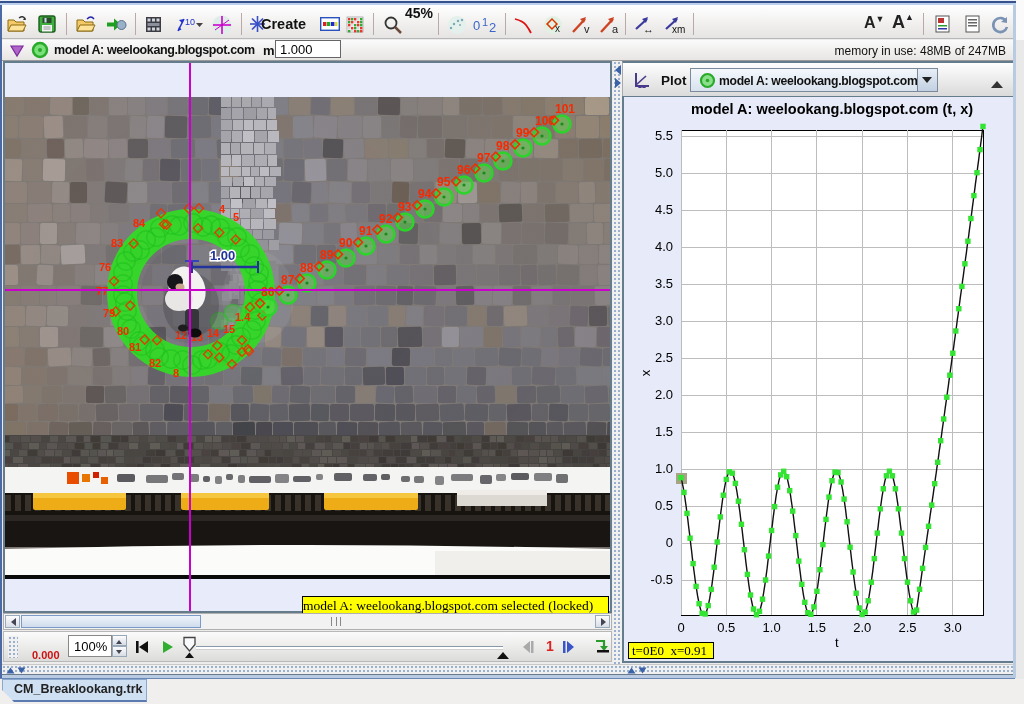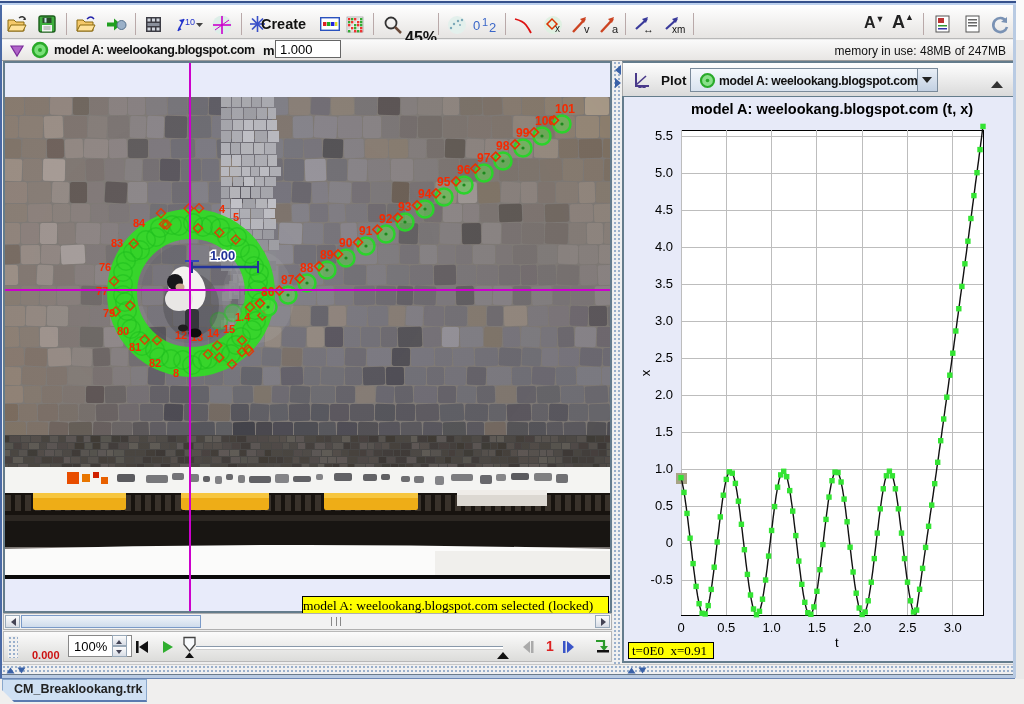--- a/index.html
+++ b/index.html
@@ -107,21 +107,21 @@
       <rect x="5" y="15" width="2.4" height="2.4" fill="#ddd"></rect>
       <rect x="8" y="15" width="2.4" height="2.4" fill="#e33"></rect>
       <rect x="11" y="15" width="2.4" height="2.4" fill="#3a3"></rect>
       <rect x="14" y="15" width="2.4" height="2.4" fill="#e33"></rect>
     </svg>
     <div style="position:absolute;left:371px;top:8px;width:1px;height:22px;background:#b9a9a9"></div>
     <svg style="position:absolute;left:380px;top:10px" width="22" height="20" viewBox="0 0 22 20" xmlns="http://www.w3.org/2000/svg">
       <circle cx="9" cy="8" r="5.5" fill="none" stroke="#333" stroke-width="1.8"></circle>
       <line x1="13" y1="12" x2="19" y2="18" stroke="#6a4a3a" stroke-width="2.5"></line>
     </svg>
-    <div style="position:absolute;left:403px;top:24px;font-size:16px;font-weight:bold;color:#111">45%</div>
+    <div style="position:absolute;left:403px;top:0;font-size:14px;font-weight:bold;color:#111">45%</div>
     <div style="position:absolute;left:436px;top:8px;width:1px;height:22px;background:#b9a9a9"></div>
     <svg style="position:absolute;left:445px;top:10px" width="20" height="20" viewBox="0 0 20 20" xmlns="http://www.w3.org/2000/svg">
       <circle cx="10" cy="10" r="9" fill="#e3f0ec"></circle>
       <g fill="#7aa8b8">
         <circle cx="4" cy="13" r="1.2"></circle>
         <circle cx="7" cy="9" r="1.2"></circle>
         <circle cx="11" cy="6" r="1.2"></circle>
         <circle cx="15" cy="5" r="1.2"></circle>
         <circle cx="13" cy="10" r="0.9"></circle>
       </g>
@@ -1462,21 +1462,21 @@
     </div>
   <div class="abs" style="left:17px;top:1px;width:180px;height:13px;background:linear-gradient(#eef3fa,#cfdcec);border:1px solid #7a9ac8"></div>
   <div class="abs" style="left:327px;top:3px;width:10px;height:9px;border-left:1px solid #888;border-right:1px solid #888;">
       <div style="width:1px;height:9px;background:#888;margin-left:4px"></div>
     </div>
 </div>
 
 <div class="abs" style="left:3px;top:631px;width:609px;height:31px;background:linear-gradient(#fbfbfb,#dcdcda);border:1px solid #b8b8b8">
   <div class="abs dots" style="left:4px;top:4px;width:10px;height:22px"></div>
   <div class="abs" style="left:28px;top:17px;font-size:11px;font-weight:bold;color:#cc1111">0.000</div>
-  <div class="abs" style="left:64px;top:3px;width:64px;height:22px;background:#fff;border:1px solid #888;font-size:13px;color:#000;padding:3px 0 8px 5px">100%</div>
+  <div class="abs" style="left:64px;top:3px;width:44px;height:22px;background:#fff;border:1px solid #888;font-size:13px;color:#000;padding:3px 0 8px 5px">100%</div>
   <div class="abs" style="left:108px;top:3px;width:15px;height:11px;background:linear-gradient(#fcfcfc,#d8dde6);border:1px solid #98a8b8">
       <div style="width:0;height:0;border:3.5px solid transparent;border-bottom:4.5px solid #445;margin:1px 0 0 3px"></div>
     </div>
   <div class="abs" style="left:108px;top:14px;width:15px;height:11px;background:linear-gradient(#fcfcfc,#d8dde6);border:1px solid #98a8b8">
       <div style="width:0;height:0;border:3.5px solid transparent;border-top:4.5px solid #445;margin:2.5px 0 0 3px"></div>
     </div>
   <svg class="abs" style="left:130px;top:7px" width="16" height="16" viewBox="0 0 16 16">
       <rect x="2" y="2" width="2.6" height="12" fill="#111"></rect>
       <path d="M14,2 L5,8 L14,14 Z" fill="#111"></path>
     </svg>

